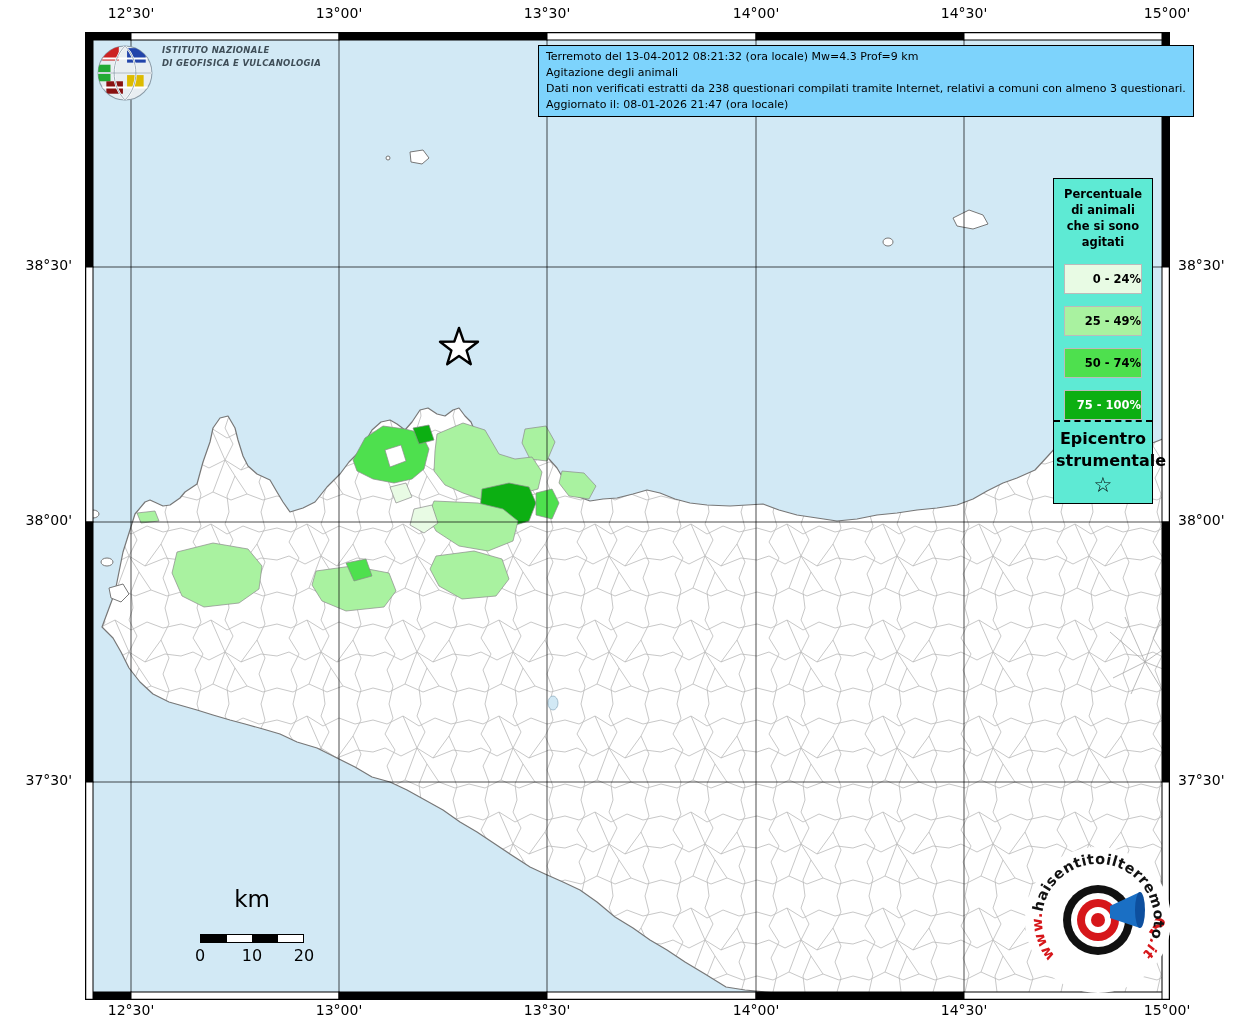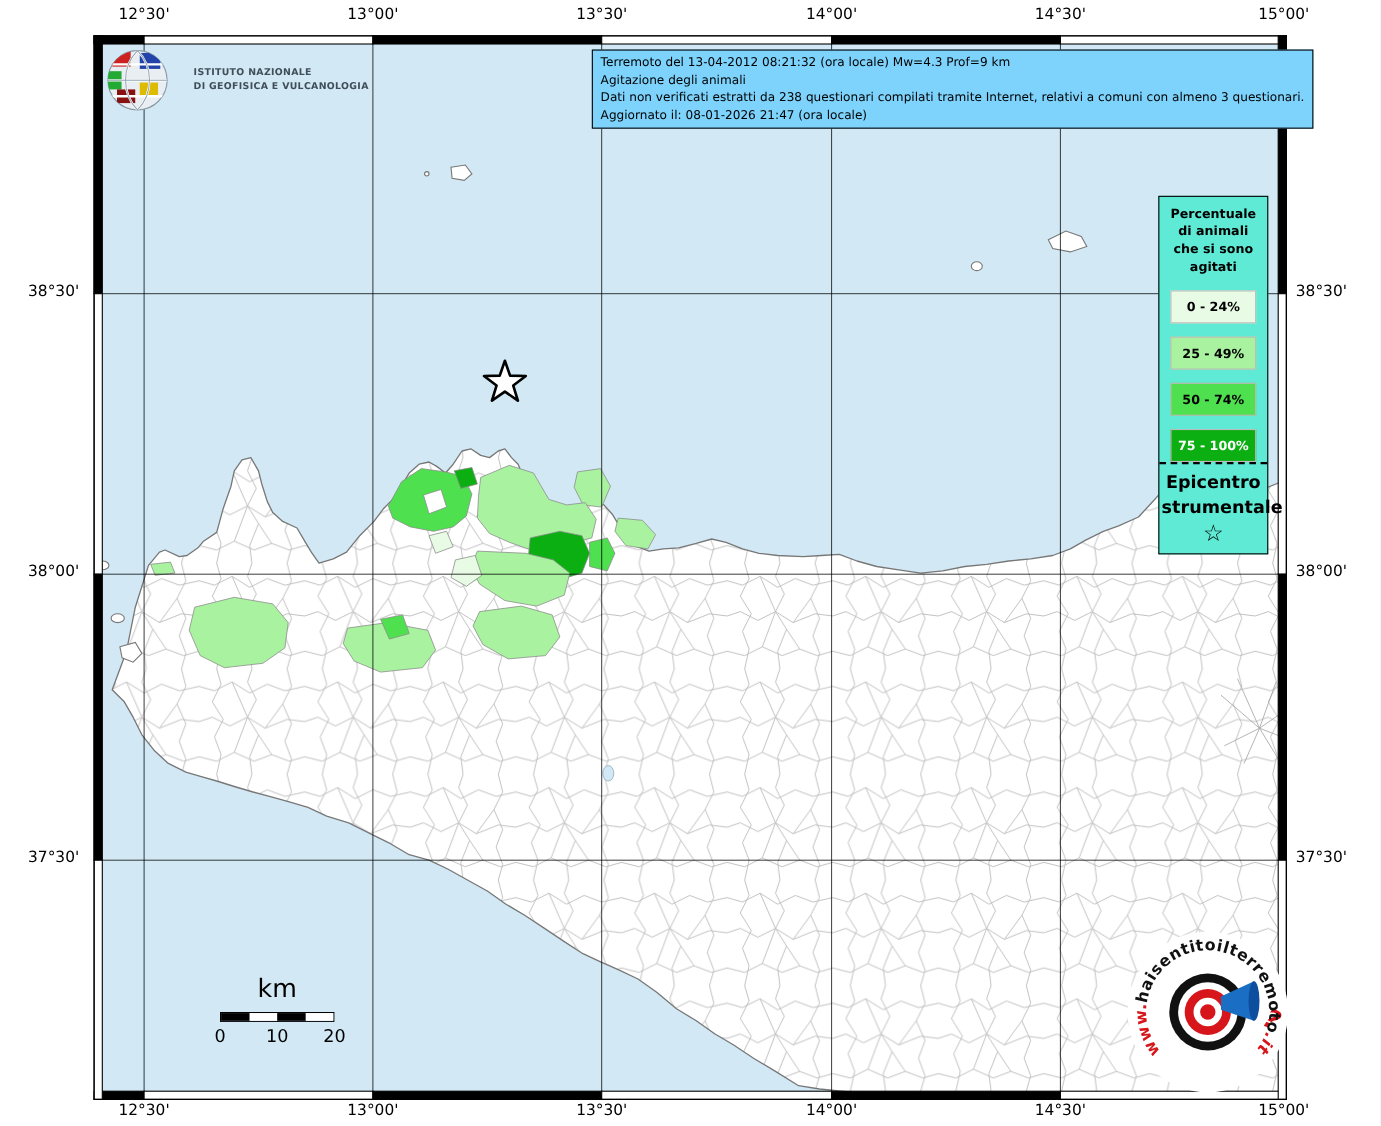--- a/index.html
+++ b/index.html
@@ -15,35 +15,35 @@
   .tick.left { left:0; width:78px; text-align:right; padding-right:6px; }
   .tick.right { left:1178px; width:78px; text-align:left; }
 
   .info-box { position:absolute; left:538px; top:45px; background:#7dd3fc; border:1px solid #000;
               padding:3px 7px; font-size:11px; line-height:16px; white-space:nowrap; }
 
   .legend { position:absolute; left:1053px; top:178px; width:100px; background:#5eead4;
             border:1px solid #000; text-align:center; }
   .legend-title { font-weight:bold; font-size:11.5px; padding:7px 4px 2px; line-height:1.4; }
   .legend-swatch { width:78px; height:30px; margin:12px auto 0; display:flex; align-items:center;
-                   justify-content:center; font-size:11.5px; font-weight:bold; border:1px solid #bbb; }
+                   justify-content:flex-end; font-size:11.5px; font-weight:bold; border:1px solid #bbb; }
   .legend-swatch.dark { color:#fff; }
   .legend-swatch:last-of-type { margin-bottom:12px; }
   .legend-divider { border-top:2px dashed #000; margin:0; }
   .legend-epicenter { font-weight:bold; font-size:16px; padding:6px 2px 0; line-height:1.35; }
   .legend-star { font-size:21px; line-height:1.1; padding:2px 0 6px; }
 
   .scalebar { position:absolute; left:196px; top:886px; width:112px; text-align:center; }
-  .scalebar-unit { font-size:23px; margin-bottom:8px; color:#000; }
+  .scalebar-unit { font-size:23px; margin-bottom:22px; color:#000; }
   .scalebar-bar { display:flex; width:104px; height:9px; margin:0 auto; border:1px solid #000; }
   .seg { flex:1; } .seg.b { background:#000; } .seg.w { background:#fff; }
   .scalebar-labels { position:relative; height:20px; margin-top:3px; font-size:16px; }
   .scalebar-labels span { position:absolute; width:30px; text-align:center; }
 
-  .ingv-logo { position:absolute; left:96px; top:44px; display:flex; align-items:center; gap:22px; }
+  .ingv-logo { position:absolute; left:96px; top:44px; display:flex; align-items:flex-start; gap:8px;font-style:italic; }
   .ingv-text { font-size:8.5px; font-weight:600; letter-spacing:.3px; color:#3f4e58; line-height:1.5; }
 
   .watermark { position:absolute; left:1012px; top:834px; }
 </style>
 </head>
 <body>
 
 <div class="page">
 
   <svg class="map-svg" width="1085" height="968" viewBox="0 0 1085 968">

